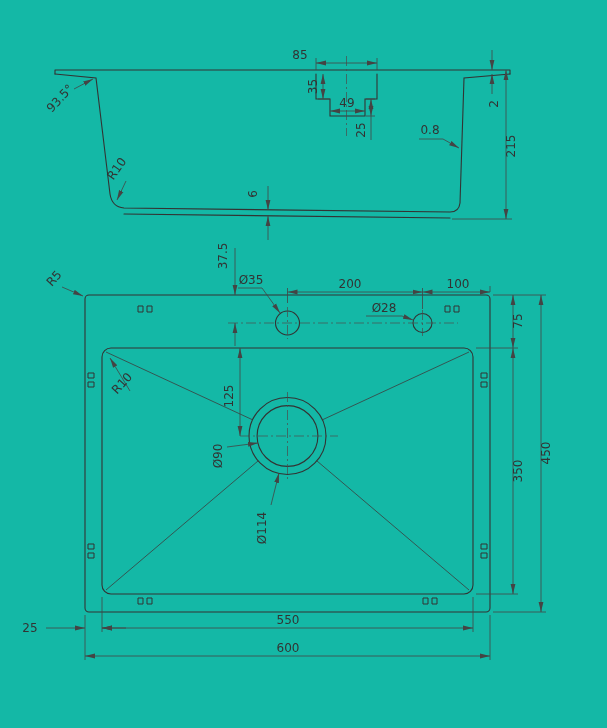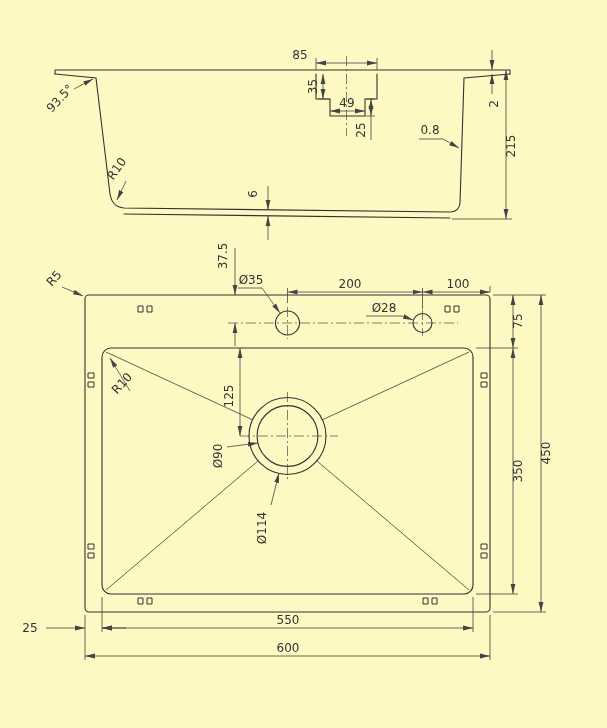--- a/index.html
+++ b/index.html
@@ -1,16 +1,16 @@
 <!DOCTYPE html>
 <html><head>
 <meta charset="utf-8">
 <style>
   html,body{margin:0;padding:0;background:#ffffff;}
-  .stage{width:607px;height:728px;background:#fef9c3;position:relative;overflow:hidden;
+  .stage{width:607px;height:728px;background:#14b8a6;position:relative;overflow:hidden;
          font-family:"DejaVu Sans", sans-serif;}
   svg{display:block;}
   svg text{font-family:"DejaVu Sans", sans-serif;font-size:12px;fill:#333;}
   .obj{stroke:#333;stroke-width:1.1;fill:none;stroke-linecap:round;}
   .thin{stroke:#3c3c3c;stroke-width:0.8;fill:none;}
   .dim{stroke:#444;stroke-width:0.8;fill:none;}
   .cl{stroke:#4a4a4a;stroke-width:0.7;fill:none;stroke-dasharray:10 3 2 3;}
   .clip{stroke:#333;stroke-width:1;fill:none;}
 </style>
 </head>

